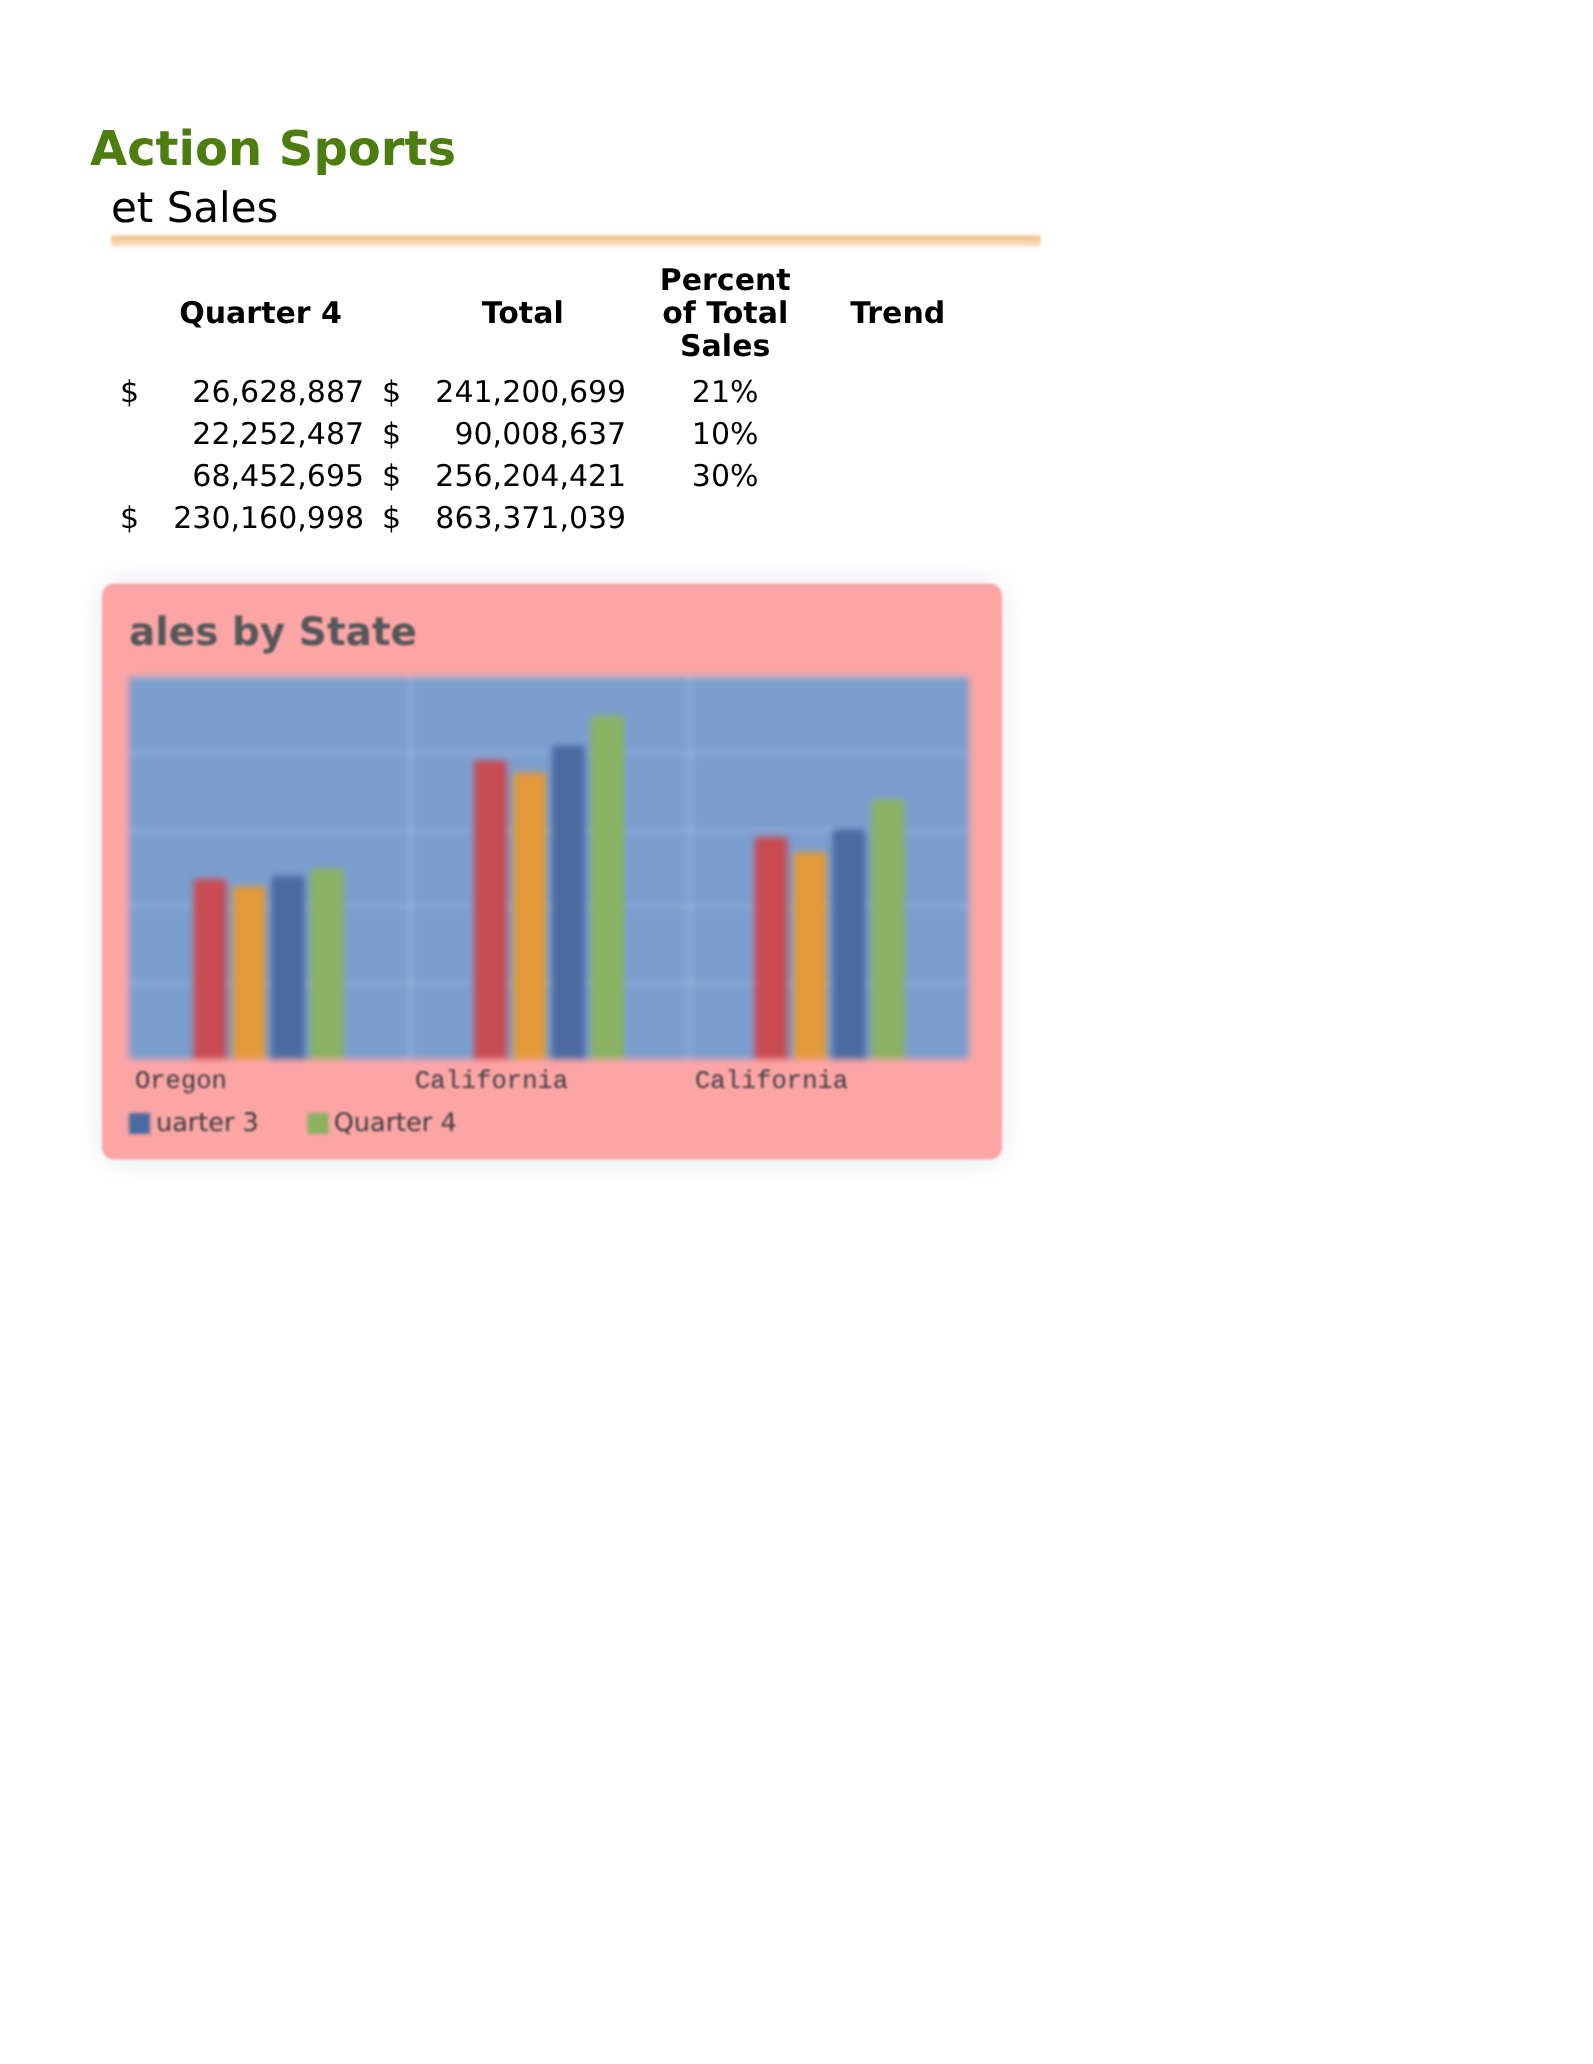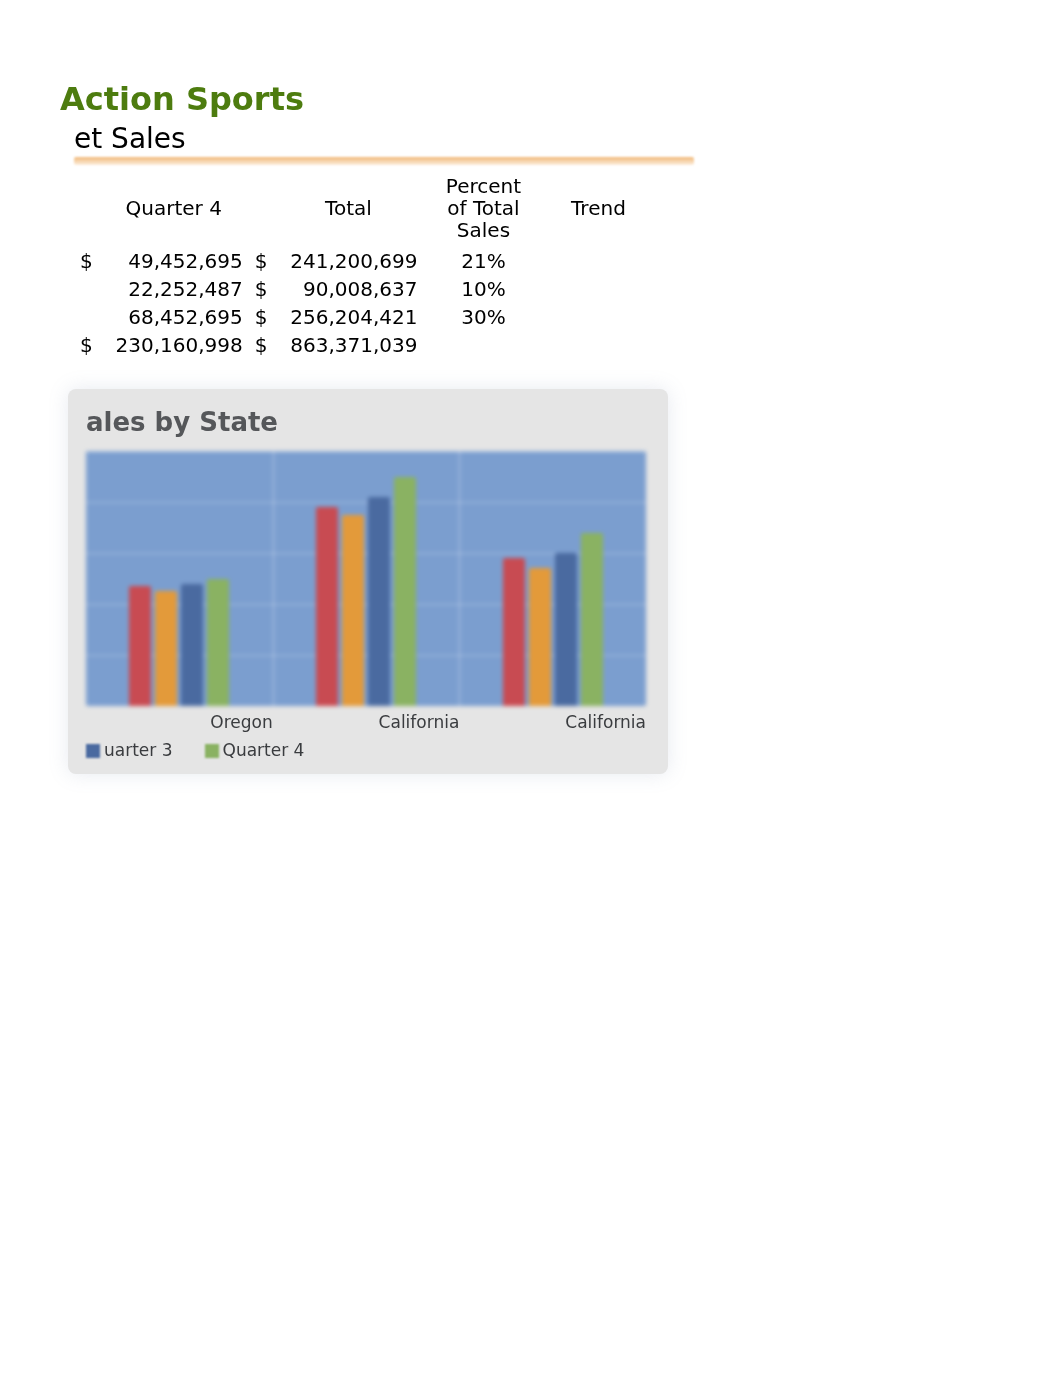--- a/index.html
+++ b/index.html
@@ -37,39 +37,39 @@
     border-radius: 2px;
   }
   table.data {
     border-collapse: collapse;
     margin-left: 14px;
     margin-top: 4px;
     font-size: 20px;
     color: #000;
   }
   table.data th {
-    font-weight: normal;
+    font-weight: bold;
     text-align: center;
     padding: 6px 10px;
     font-size: 20px;
   }
   table.data td {
     padding: 2px 6px;
     white-space: nowrap;
   }
   .dollar { width: 22px; text-align: left; }
   .num { text-align: right; width: 150px; }
   .pct { text-align: center; width: 120px; }
   .trend { width: 110px; }
   .chart-card {
     margin: 30px 0 0 8px;
     width: 600px;
     padding: 18px 18px 14px 18px;
     border-radius: 8px;
-    background: #e5e5e5;
+    background: #fca5a5;
     box-shadow: 0 0 20px rgba(120,140,170,0.18);
     filter: blur(0.6px);
   }
   .chart-title {
     font-size: 26px;
     font-weight: bold;
     color: #55575a;
     margin: 0 0 14px 0;
   }
   .plot-area {
@@ -99,21 +99,21 @@
     width: 22px;
     border-radius: 2px 2px 0 0;
   }
   .axis-labels {
     display: flex;
     width: 560px;
     margin-top: 6px;
     font-size: 17px;
     color: #3a3c3f;
   }
-  .axis-labels span { flex: 1; text-align: right; padding-left: 4px; }
+  .axis-labels span { flex: 1; text-align: left; padding-left: 4px; font-family: Liberation Mono, monospace; }
   .legend {
     margin-top: 8px;
     font-size: 17px;
     color: #3a3c3f;
     display: flex;
     gap: 32px;
     align-items: center;
   }
   .swatch {
     display: inline-block;
@@ -141,21 +141,21 @@
         <th class="num">Total</th>
         <th class="pct" style="line-height:1.1;">
           <span>Percent of Total Sales</span>
         </th>
         <th class="trend">Trend</th>
       </tr>
     </thead>
     <tbody id="table-body">
         <tr>
           <td class="dollar">$</td>
-          <td class="num">49,452,695</td>
+          <td class="num">26,628,887</td>
           <td class="dollar">$</td>
           <td class="num">241,200,699</td>
           <td class="pct">21%</td>
           <td class="trend"></td>
         </tr>
         <tr>
           <td class="dollar"></td>
           <td class="num">22,252,487</td>
           <td class="dollar">$</td>
           <td class="num">90,008,637</td>

